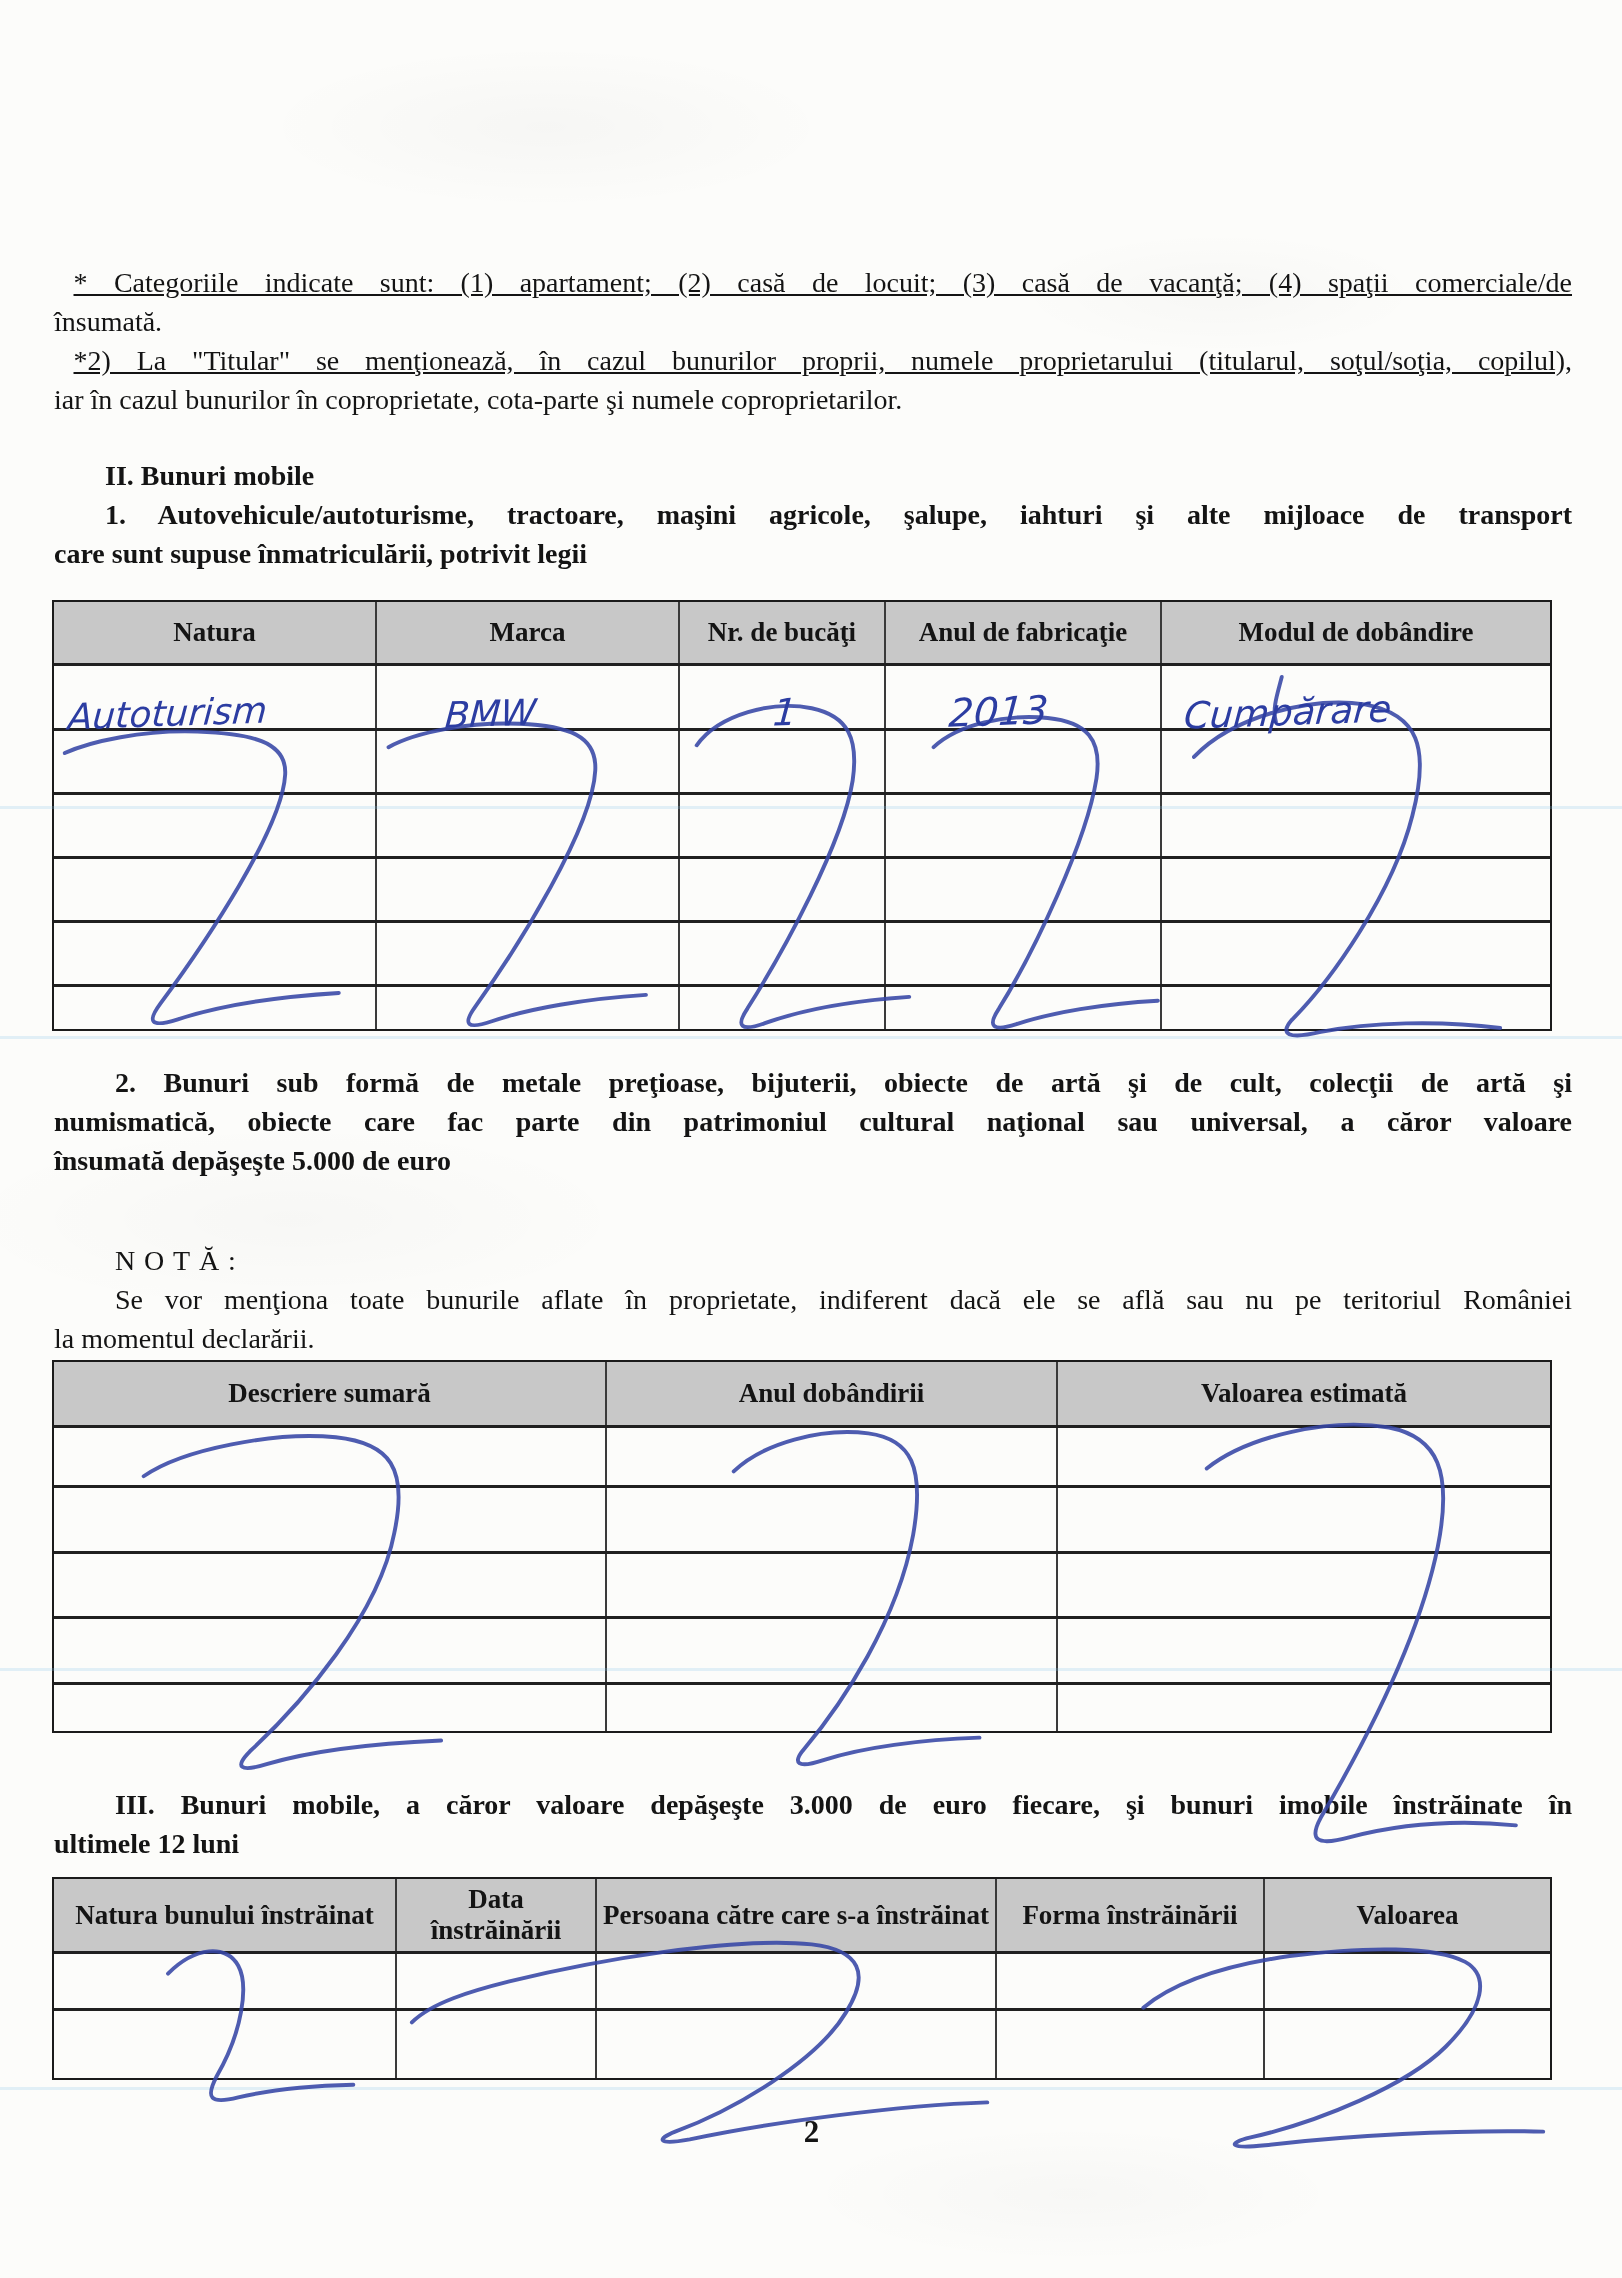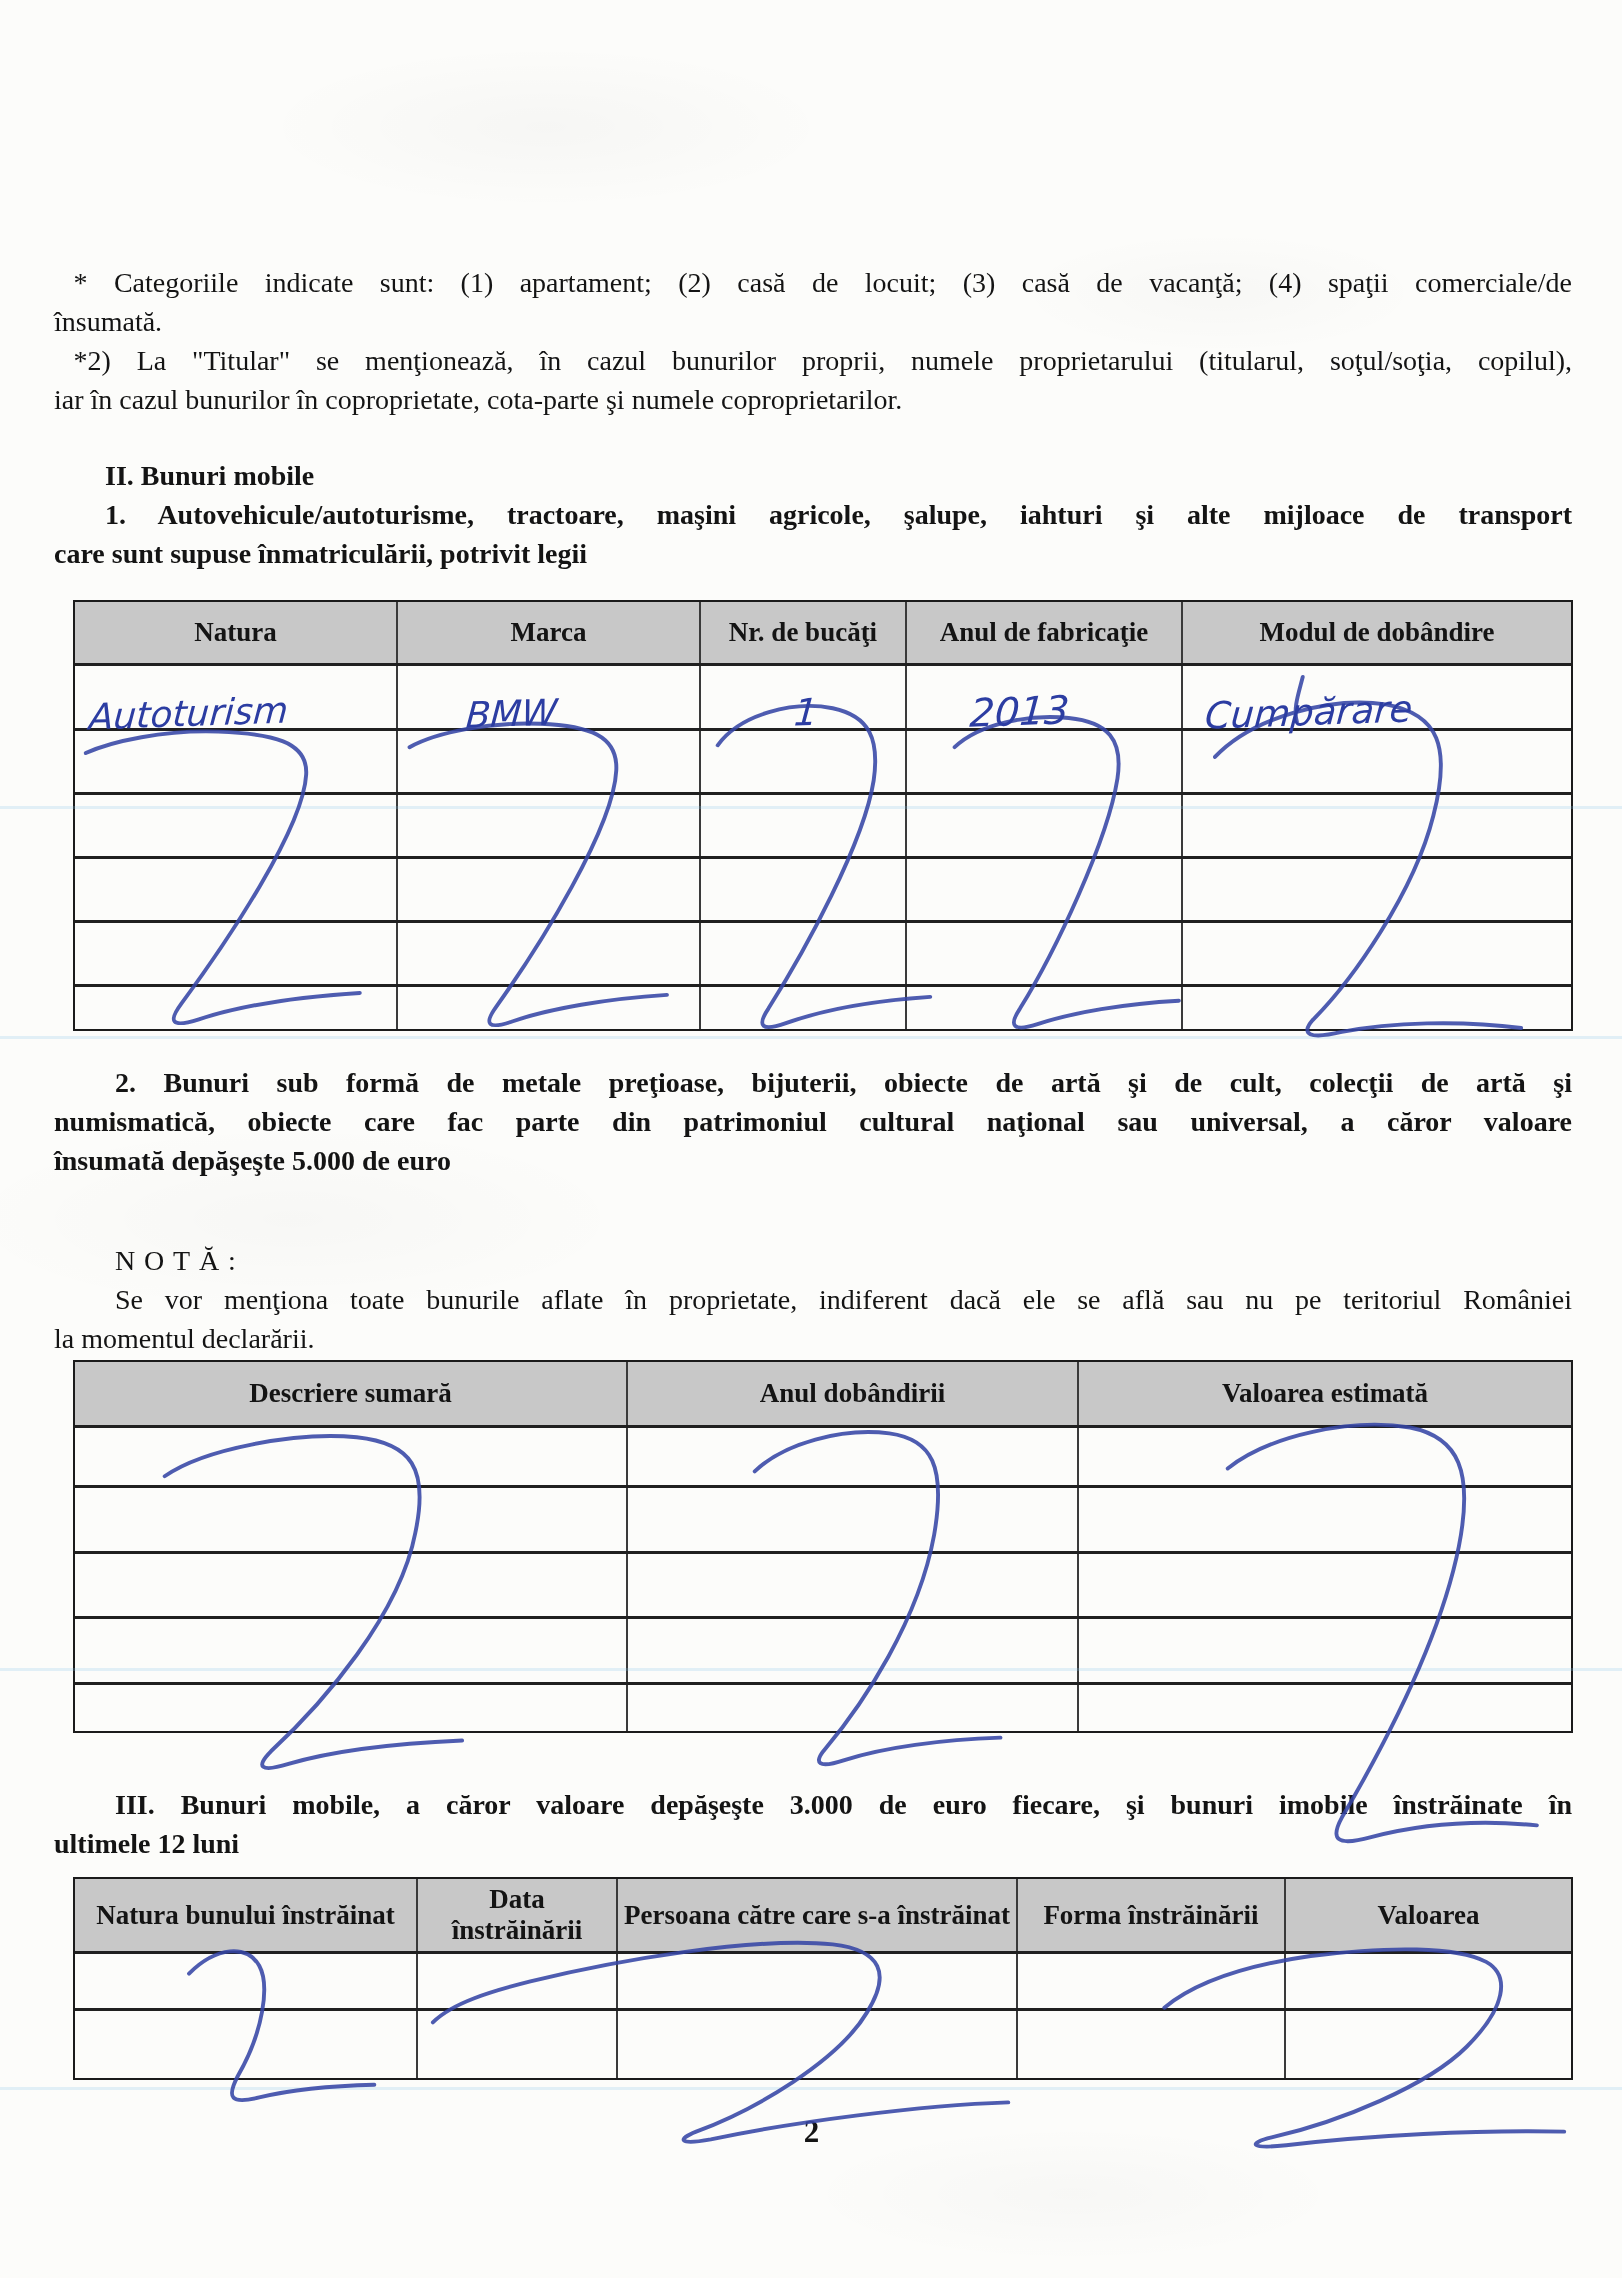--- a/index.html
+++ b/index.html
@@ -9,28 +9,28 @@
     background-image:
       radial-gradient(ellipse 410px 117px at 546px 127px, rgba(0,0,0,0.025), transparent 70%),
       radial-gradient(ellipse 293px 88px at 1219px 293px, rgba(0,0,0,0.02), transparent 70%),
       radial-gradient(ellipse 488px 137px at 293px 1219px, rgba(0,0,0,0.02), transparent 70%),
       radial-gradient(ellipse 390px 98px at 1073px 2194px, rgba(0,0,0,0.02), transparent 70%);
     font-family:"Liberation Serif", serif; color:#141414;
   }
   .blk{position:absolute; left:54px; width:1518px; font-size:28px; line-height:39px;}
   .jline{text-align:justify; text-align-last:justify;}
   .lline{text-align:left;}
-  .ind1{text-indent:19.5px;}
+  .ind1{text-indent:19.5px;text-decoration:underline;}
   .ind2{text-indent:51px;}
   .ind3{text-indent:61px;}
   .bold{font-weight:bold;}
   .nota{font-weight:normal; letter-spacing:8.8px;}
   .scanline{position:absolute; left:0; width:100%; height:2.9px; background:rgba(130,195,230,0.22); z-index:1;}
   
-  .tbl{position:absolute; left:73px; width:1500px; box-sizing:border-box;
+  .tbl{position:absolute; left:52px; width:1500px; box-sizing:border-box;
        border:2.9px solid #1b1b1b; display:flex; flex-direction:column; background:transparent;}
   .trow{display:grid; position:relative;}
   .trow + .trow{border-top:3.9px solid #202020;}
   .hdr{background:#c8c8c8; font-weight:bold; font-size:27px;}
   .hdr .c{display:flex; align-items:center; justify-content:center; text-align:center; line-height:31px; padding:2px 5.9px;}
   .c{border-left:2px solid #3a3a3a; box-sizing:border-box; position:relative;}
   .c:first-child{border-left:none;}
   .t1 .trow{grid-template-columns:321px 303px 206px 276px auto;}
   .t2 .trow{grid-template-columns:551px 451px auto;}
   .t3 .trow{grid-template-columns:341px 200px 400px 268px auto;}

